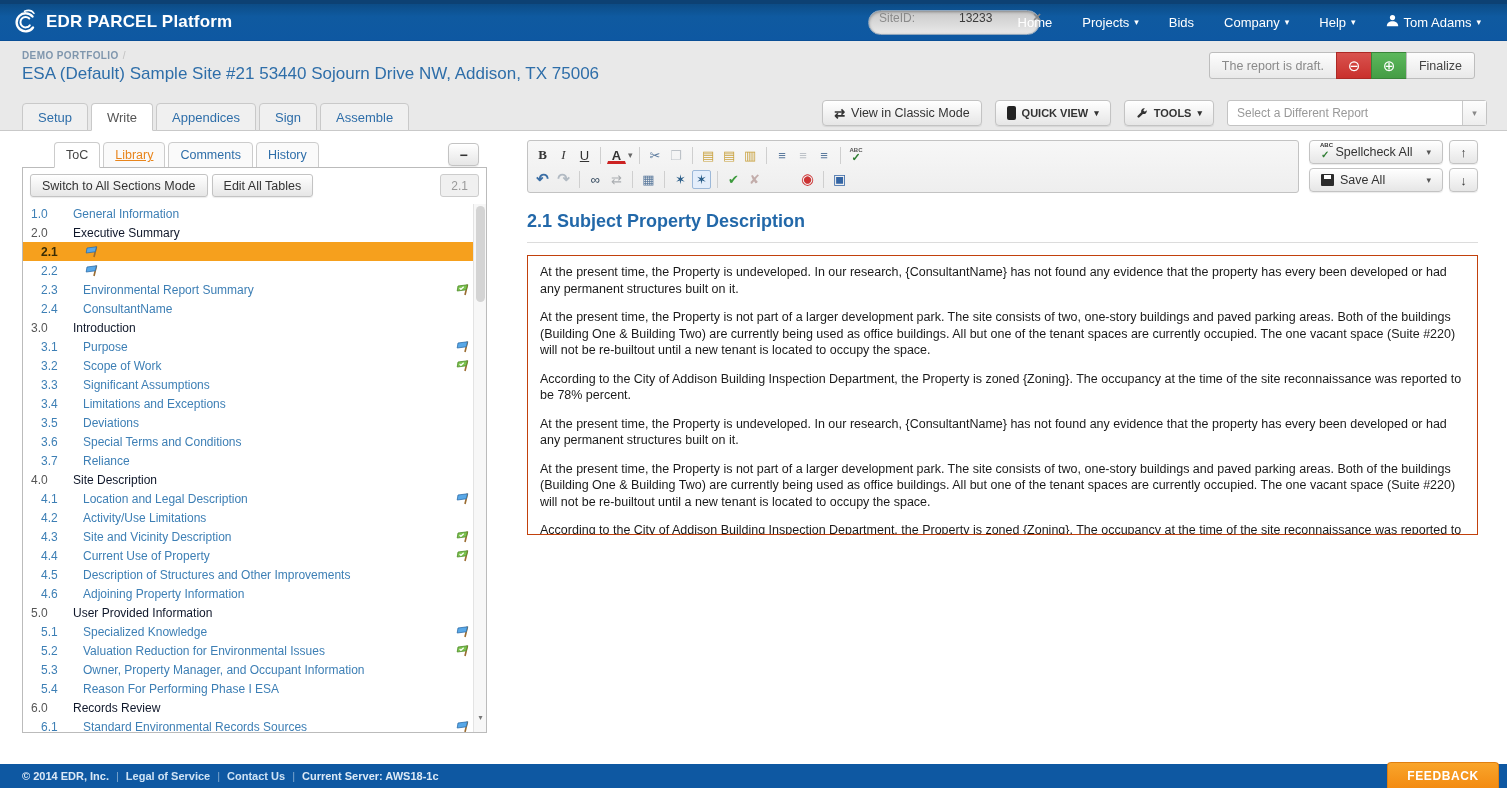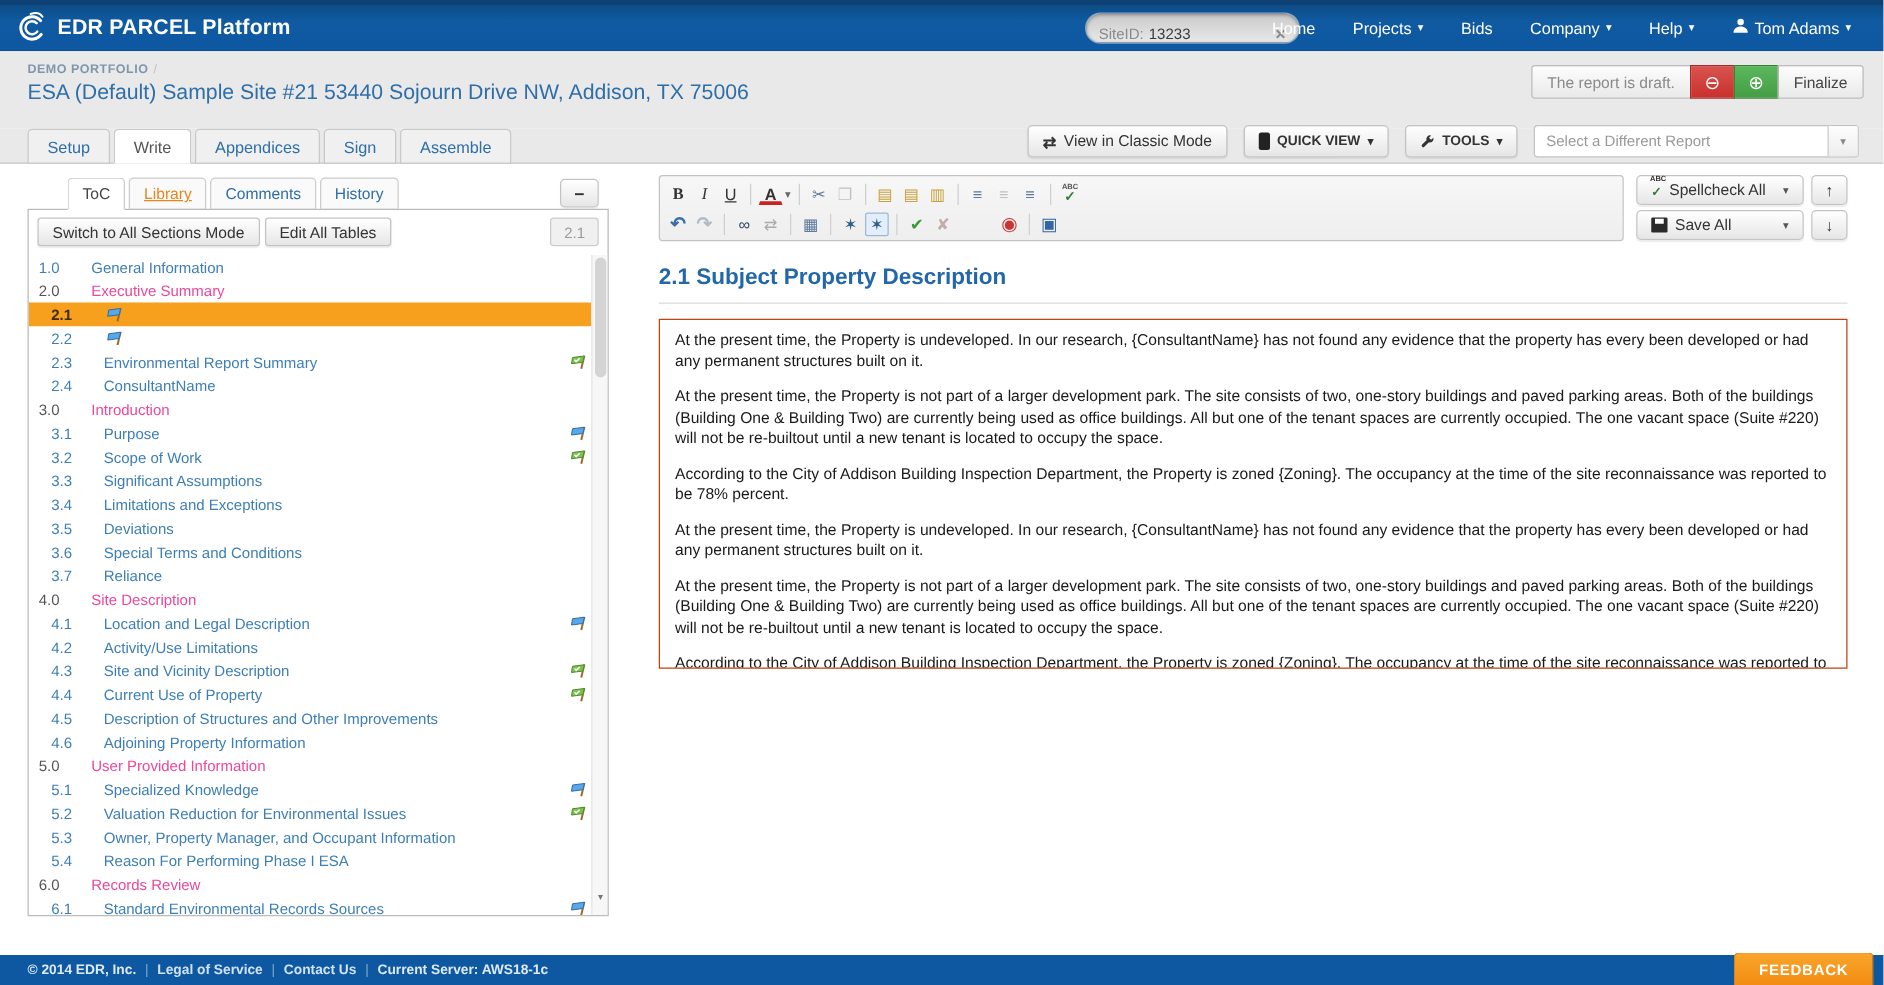--- a/index.html
+++ b/index.html
@@ -8,35 +8,35 @@
   .page { position:relative; width:1507px; height:788px; background:#fff; overflow:hidden; }
 
   
   .nb { position:absolute; top:0; left:0; width:100%; height:41px;
     background:linear-gradient(180deg,#0c4c86 0%,#0f5aa0 35%,#0e58a2 100%);
     border-top:4px solid #0d4173; border-bottom:1px solid #0a4f96; }
   .brand { position:absolute; left:12px; top:5px; display:flex; align-items:center; gap:8px; color:#fff; }
   .brand-text { font-size:17px; font-weight:bold; letter-spacing:.2px; }
   .nb-search { position:absolute; left:868px; top:6px; width:172px; height:25px; border-radius:13px;
     background:linear-gradient(180deg,#c9c9c9,#e9e9e9); border:1px solid #8fa6bd;
-    box-shadow:inset 0 1px 3px rgba(0,0,0,.35); display:flex; align-items:flex-end; padding:0 10px; font-size:12px; }
+    box-shadow:inset 0 1px 3px rgba(0,0,0,.35); display:flex; align-items:flex-start; padding:0 10px; font-size:12px;gap:40px; }
   .nb-search .pfx { color:#8a8a8a; }
   .nb-search .val { color:#3a3a3a; margin-left:4px; flex:1; }
   .nb-search .clr { color:#8a8a8a; font-size:11px; font-weight:bold; cursor:pointer; }
   .nb-menu { position:absolute; right:26px; top:0; height:36px; display:flex; align-items:center; gap:30px; }
   .nb-item { color:#fff; font-size:13px; text-decoration:none; display:flex; align-items:center; gap:5px; cursor:pointer; white-space:nowrap; }
   .caret { font-size:9px; color:inherit; line-height:1; }
 
   
   .hd { position:absolute; top:41px; left:0; width:100%; height:62px; background:#e9e9e9; }
   .crumb { position:absolute; left:22px; top:9px; font-size:10px; font-weight:bold; color:#7f96ad;
     letter-spacing:.4px; }
   .crumb .sep { color:#c2c2c2; font-weight:normal; margin-left:4px; }
   .pg-title { position:absolute; left:22px; top:23px; font-size:17px; color:#2e6ea9; }
-  .status-grp { position:absolute; right:16px; top:11px; display:flex; }
+  .status-grp { position:absolute; right:32px; top:11px; display:flex; }
   .sbtn { height:27px; display:flex; align-items:center; justify-content:center; font-size:12.5px;
     border:1px solid #bdbdbd; background:linear-gradient(180deg,#fdfdfd,#e9e9e9); color:#8a8a8a;
     padding:0 12px; margin-left:-1px; cursor:pointer; }
   .sbtn:first-child { border-radius:3px 0 0 3px; }
   .sbtn:last-child { border-radius:0 3px 3px 0; color:#444; }
   .sbtn.red { background:linear-gradient(180deg,#d9534f,#c9302c); border-color:#ac2925; color:#fff; font-size:15px; width:36px; }
   .sbtn.green { background:linear-gradient(180deg,#5cb85c,#449d44); border-color:#398439; color:#fff; font-size:15px; width:36px; }
 
   
   .tabrow { position:absolute; top:103px; left:0; width:100%; height:28px; background:#e9e9e9;
@@ -72,21 +72,21 @@
   .lp-btnrow { display:flex; align-items:center; padding:6px 7px 5px 7px; }
   .lp-btnrow .btn { height:23px; font-size:12.5px; border-radius:3px; }
   .lp-btnrow .btn + .btn { margin-left:4px; }
   .sec-ind { margin-left:auto; height:23px; padding:0 10px; font-size:12px; color:#9a9a9a;
     background:#f0f0f0; border:1px solid #ccc; border-radius:3px; display:flex; align-items:center; }
   .toc { position:relative; height:528px; overflow:hidden; margin-top:2px; }
   .toc-row { display:flex; align-items:center; height:19px; font-size:12px; padding-right:16px; cursor:pointer; }
   .toc-row.lvl0 { padding-left:8px; }
   .toc-row.lvl1 { padding-left:18px; }
   .toc-num { width:42px; flex:none; color:#555; }
-  .toc-title { flex:1; color:#ec4899; white-space:nowrap; overflow:hidden; }
+  .toc-title { flex:1; color:#0f172a; white-space:nowrap; overflow:hidden; }
   .toc-row.link .toc-num, .toc-row.link .toc-title { color:#3d7fb5; }
   .toc-row.sel { background:#f6a01d; margin-right:13px; padding-right:3px; }
   .toc-row.sel .toc-num, .toc-row.sel .toc-title { color:#3a2d05; font-weight:bold; }
   .toc-flag { width:16px; flex:none; display:flex; justify-content:flex-end; }
   .toc-sb { position:absolute; right:0; top:0; width:13px; height:100%; background:#f7f7f7; border-left:1px solid #e3e3e3; }
   .toc-sb .thumb { position:absolute; left:2px; top:2px; width:9px; height:96px; background:#d4d4d4; border-radius:5px; }
   .toc-sb .dn { position:absolute; bottom:10px; left:0; width:13px; text-align:center; font-size:8px; color:#777; }
 
   
   .rp { position:absolute; left:527px; top:140px; width:951px; }

